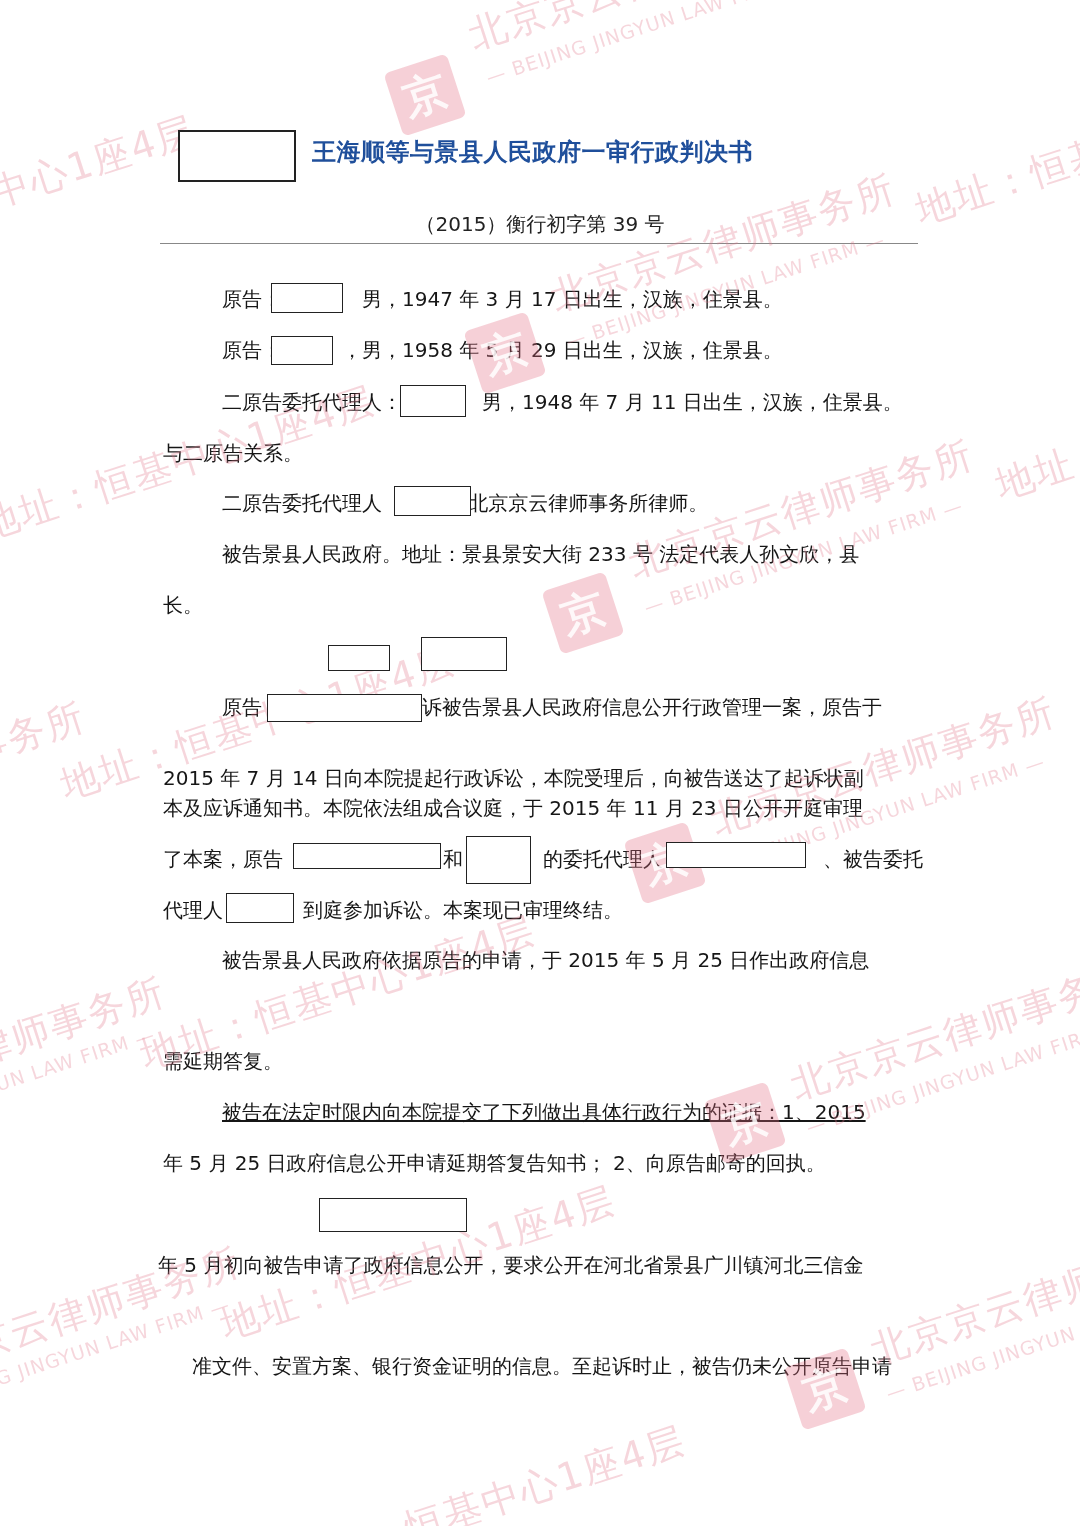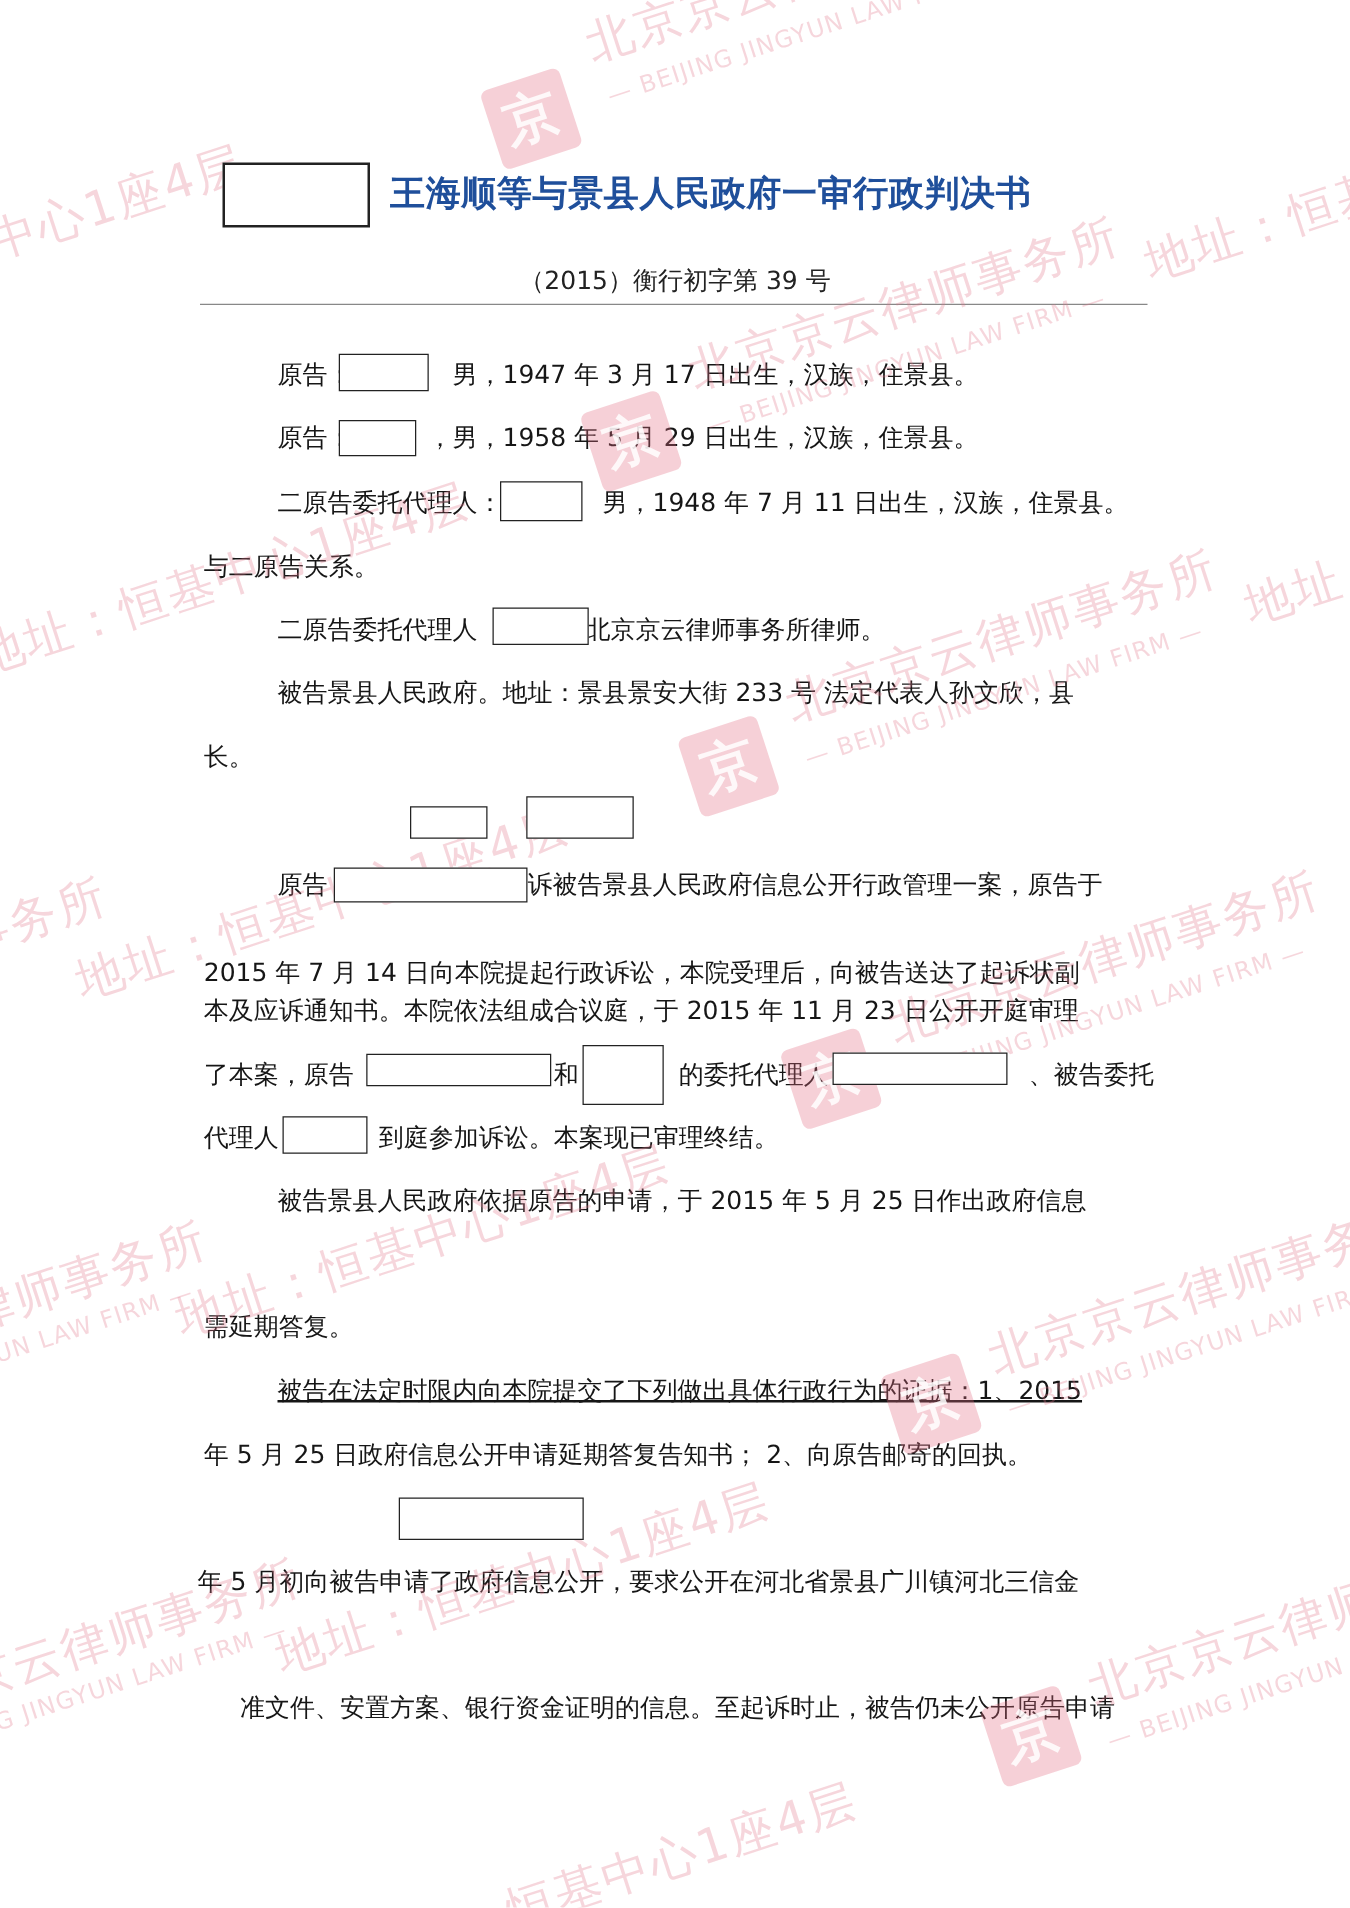--- a/index.html
+++ b/index.html
@@ -14,21 +14,21 @@
   .wm-en { font-size:19px; letter-spacing:1px; }
   .wm-logo { position:absolute; width:66px; height:66px; background:rgba(226,110,130,0.32);
              color:rgba(255,255,255,0.85); font-size:44px; font-weight:bold; text-align:center;
              line-height:66px; transform:rotate(-18deg); border-radius:6px; z-index:3;
              font-family:"DejaVu Sans",sans-serif; }
 
   
   .title-wrap { position:absolute; top:130px; left:178px; width:740px; height:52px; }
   .title-redact { position:absolute; left:0; top:0; width:114px; height:48px;
                   border:2px solid #222; background:#fff; z-index:4; }
-  .title { position:absolute; left:134px; top:6px; font-size:28px; font-weight:bold;
+  .title { position:absolute; left:134px; top:6px; font-size:24px; font-weight:bold;
            color:#1f4f9b; letter-spacing:0.5px; z-index:2; }
   .case-no { position:absolute; top:211px; left:0; width:1080px; text-align:center;
              font-size:20px; color:#222; z-index:2; }
   .rule { position:absolute; top:243px; left:160px; width:758px; height:0;
           border-top:1.5px solid #888; z-index:2; }
 
   
   .ln { position:absolute; font-size:20px; white-space:nowrap; color:#161616; z-index:2; line-height:28px; }
   .rbox { position:absolute; background:#fff; border:1.5px solid #222; z-index:4; }
 </style>

